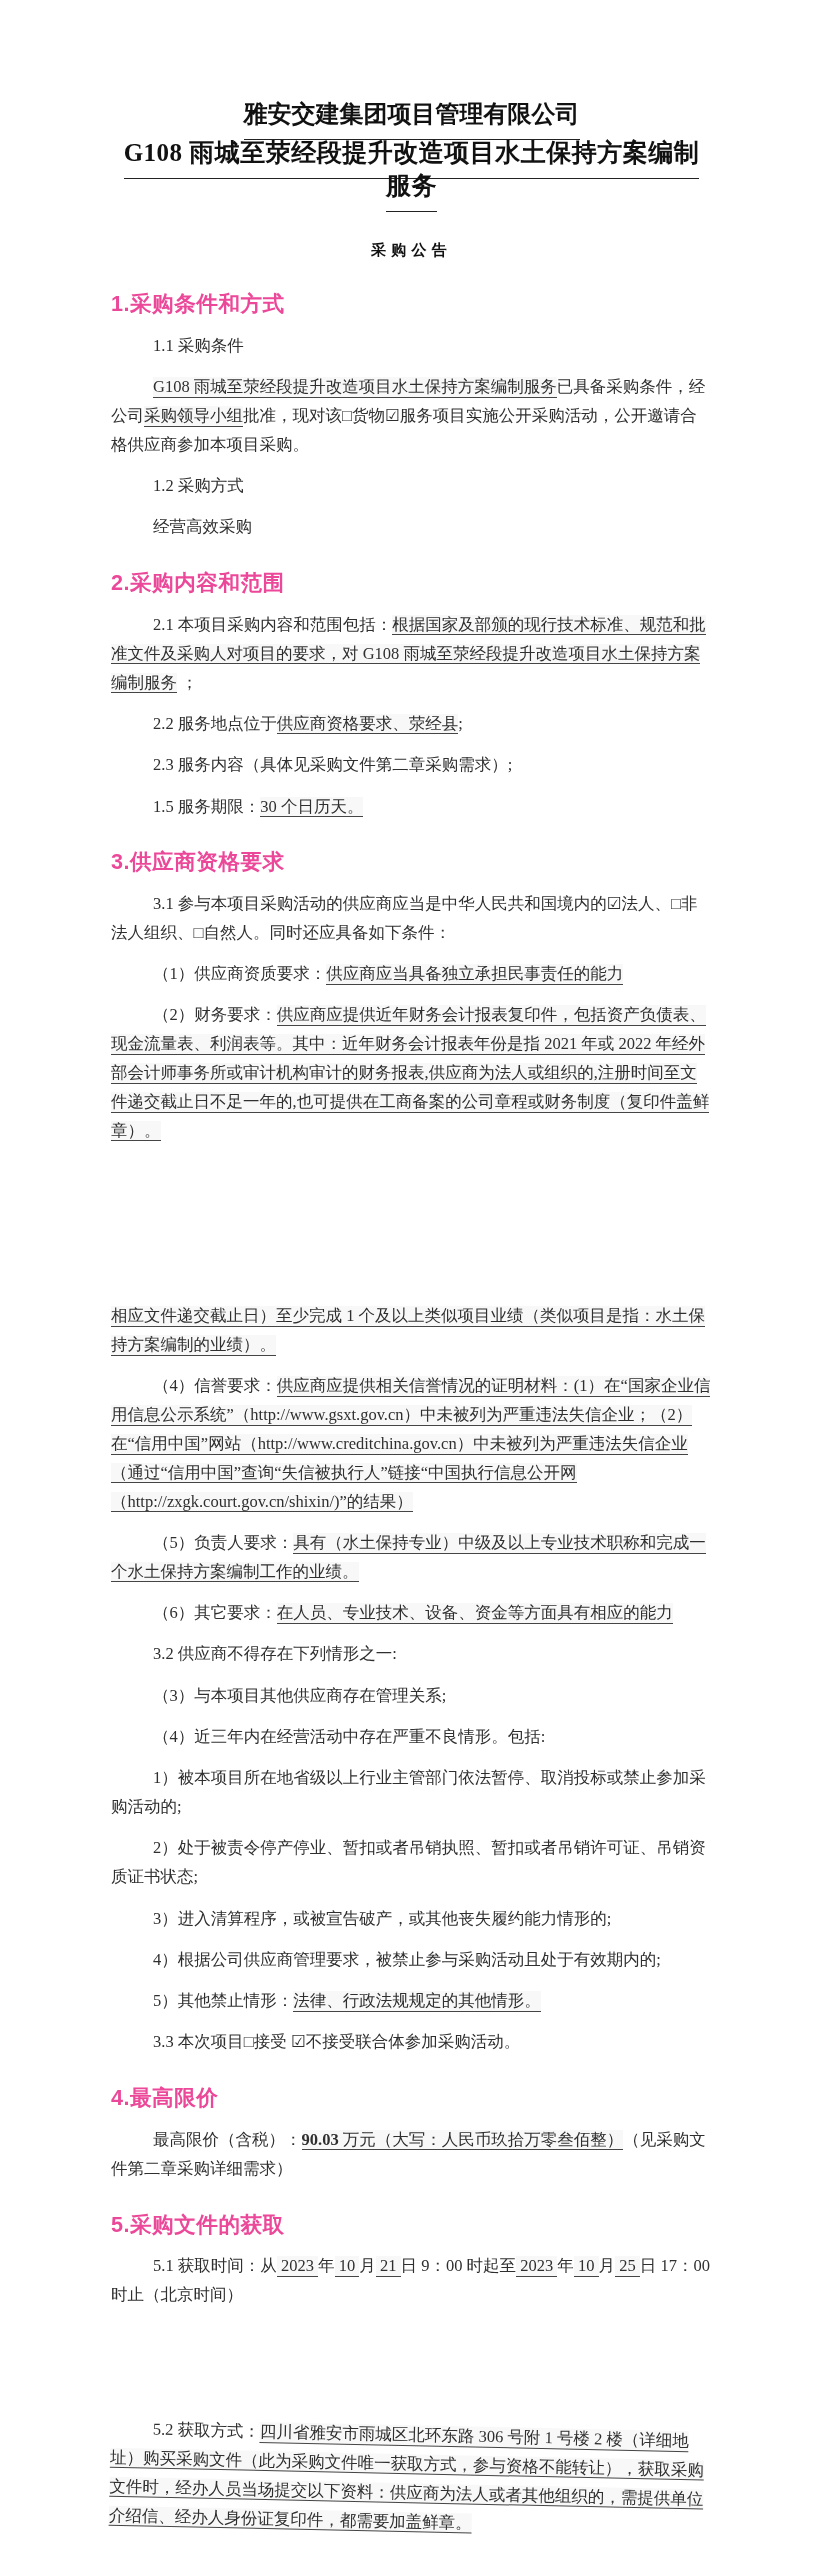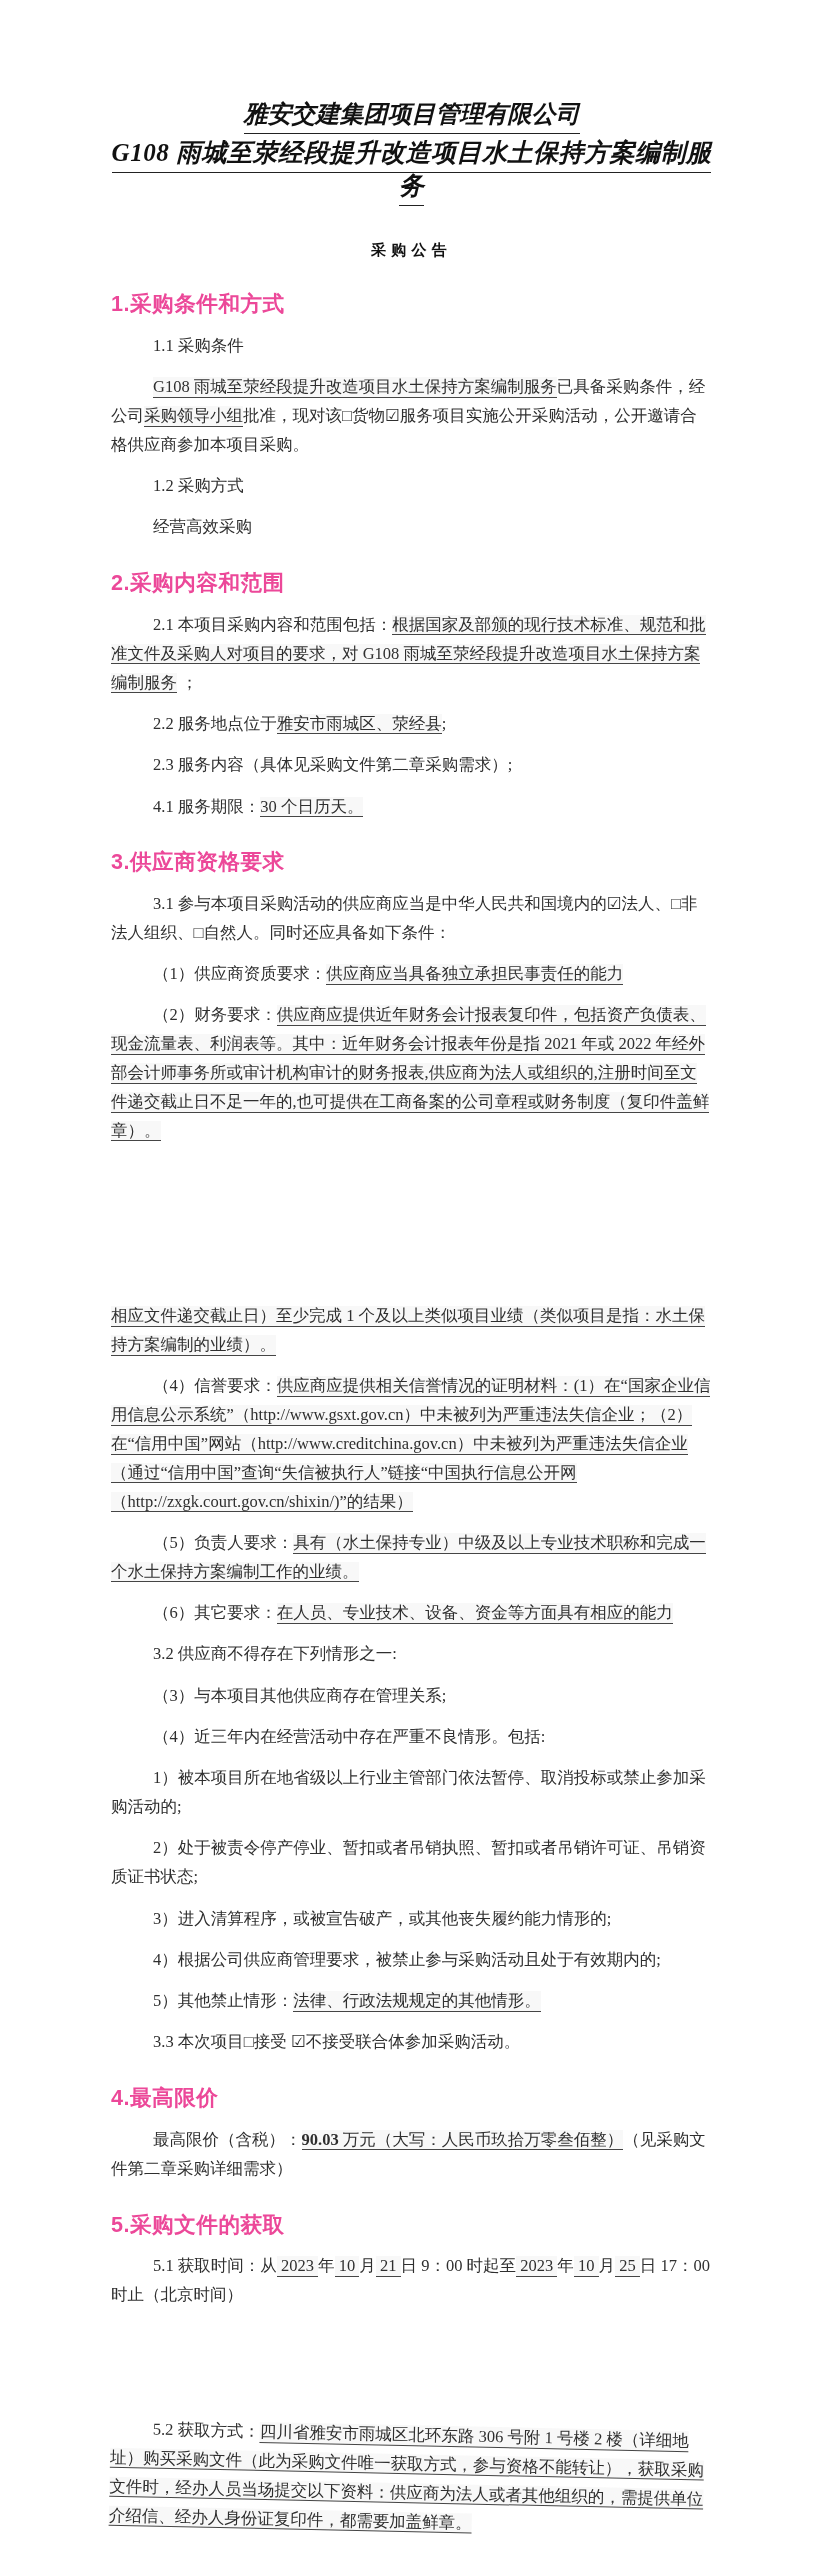--- a/index.html
+++ b/index.html
@@ -11,21 +11,21 @@
     padding:98px 106px 0 111px;
     overflow:hidden;
     font-family:"Liberation Serif","DejaVu Serif",serif;
     color:#2f2f2f;
     font-size:16.5px;
     line-height:1.75;
   }
   .t1{ text-align:center; font-weight:bold; font-size:24px; color:#111; line-height:1.35;}
   .t2{ text-align:center; font-weight:bold; font-size:25px; color:#111; line-height:1.35; margin-top:5.2px; letter-spacing:0.5px;}
   .t3{ text-align:center; font-weight:bold; font-size:15px; color:#111; margin-top:34px; letter-spacing:5.2px;}
-  .t1 span,.t2 span{ border-bottom:1.5px solid #222; padding-bottom:6px;font-style:italic;}
+  .t1 span,.t2 span{ border-bottom:1.5px solid #222; padding-bottom:12px;}
   h2.sec{
     font-family:"Liberation Sans","DejaVu Sans",sans-serif;
     font-size:21.6px; color:#ec4899; font-weight:bold;
     margin:26px 0 0 0; line-height:1.4; letter-spacing:0.5px;
   }
   p.body{ margin:12.4px 0 0 0; text-indent:2.55em;}
   p.noind{ text-indent:0;}
   .u{ border-bottom:1px solid #454545; padding-bottom:0.5px; background:rgba(110,110,110,0.05);}
   .b{ font-weight:bold;}
   .gap1{height:144px;}
@@ -42,23 +42,23 @@
   <div class="t3">采购公告</div>
 
   <h2 class="sec">1.采购条件和方式</h2>
   <p class="body"><span>1.1 采购条件</span></p>
   <p class="body"><span class="u">G108 雨城至荥经段提升改造项目水土保持方案编制服务</span><span>已具备采购条件，经公司</span><span class="u">采购领导小组</span><span>批准，现对该□货物☑服务项目实施公开采购活动，公开邀请合格供应商参加本项目采购。</span></p>
   <p class="body"><span>1.2 采购方式</span></p>
   <p class="body"><span>经营高效采购</span></p>
 
   <h2 class="sec">2.采购内容和范围</h2>
   <p class="body"><span>2.1 本项目采购内容和范围包括：</span><span class="u">根据国家及部颁的现行技术标准、规范和批准文件及采购人对项目的要求，对 G108 雨城至荥经段提升改造项目水土保持方案编制服务</span><span> ；</span></p>
-  <p class="body"><span>2.2 服务地点位于</span><span class="u">雅安市雨城区、荥经县</span><span>;</span></p>
+  <p class="body"><span>2.2 服务地点位于</span><span class="u">供应商资格要求、荥经县</span><span>;</span></p>
   <p class="body"><span>2.3 服务内容（具体见采购文件第二章采购需求）;</span></p>
-  <p class="body"><span>4.1 服务期限：</span><span class="u">30 个日历天。</span></p>
+  <p class="body"><span>1.5 服务期限：</span><span class="u">30 个日历天。</span></p>
 
   <h2 class="sec">3.供应商资格要求</h2>
   <p class="body"><span>3.1 参与本项目采购活动的供应商应当是中华人民共和国境内的☑法人、□非法人组织、□自然人。同时还应具备如下条件：</span></p>
   <p class="body"><span>（1）供应商资质要求：</span><span class="u">供应商应当具备独立承担民事责任的能力</span></p>
   <p class="body"><span>（2）财务要求：</span><span class="u">供应商应提供近年财务会计报表复印件，包括资产负债表、现金流量表、利润表等。其中：近年财务会计报表年份是指 2021 年或 2022 年经外部会计师事务所或审计机构审计的财务报表,供应商为法人或组织的,注册时间至文件递交截止日不足一年的,也可提供在工商备案的公司章程或财务制度（复印件盖鲜章）。</span></p>
 
   <div class="gap1"></div>
 
   <p class="body noind"><span class="u">相应文件递交截止日）至少完成 1 个及以上类似项目业绩（类似项目是指：水土保持方案编制的业绩）。</span></p>
   <p class="body"><span>（4）信誉要求：</span><span class="u">供应商应提供相关信誉情况的证明材料：(1）在“国家企业信用信息公示系统”（http://www.gsxt.gov.cn）中未被列为严重违法失信企业；（2）在“信用中国”网站（http://www.creditchina.gov.cn）中未被列为严重违法失信企业（通过“信用中国”查询“失信被执行人”链接“中国执行信息公开网（http://zxgk.court.gov.cn/shixin/)”的结果）</span></p>

